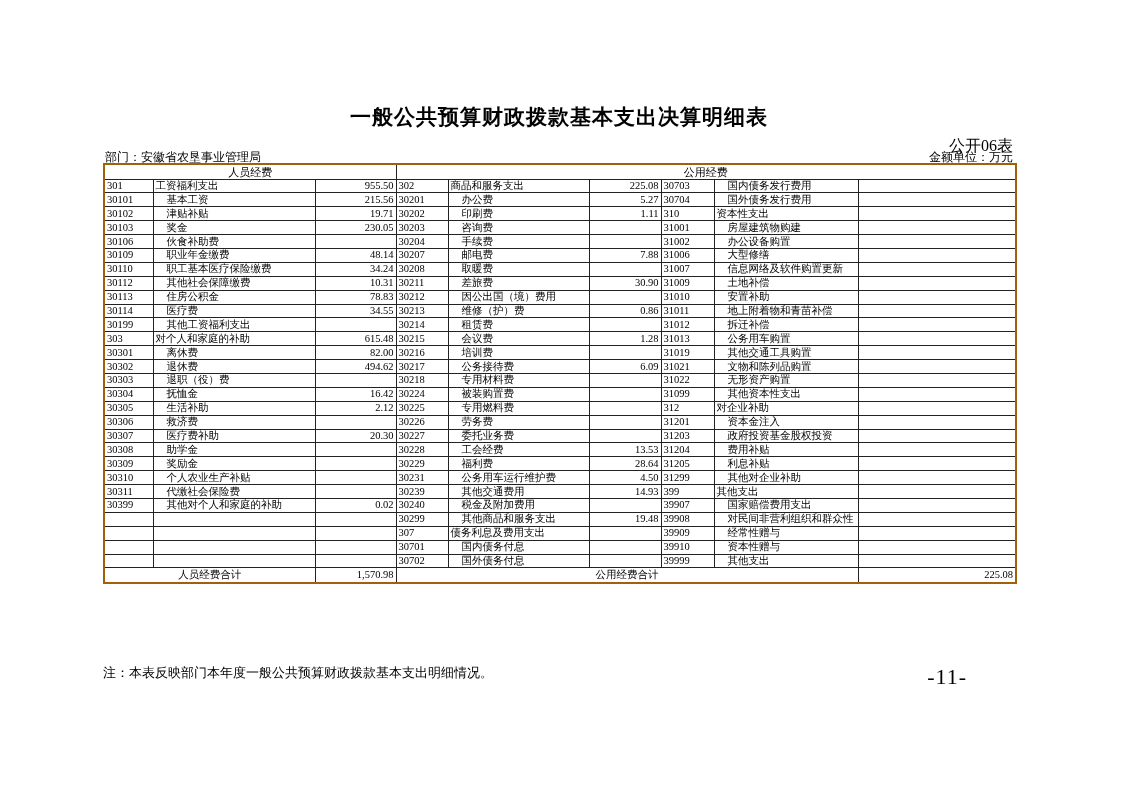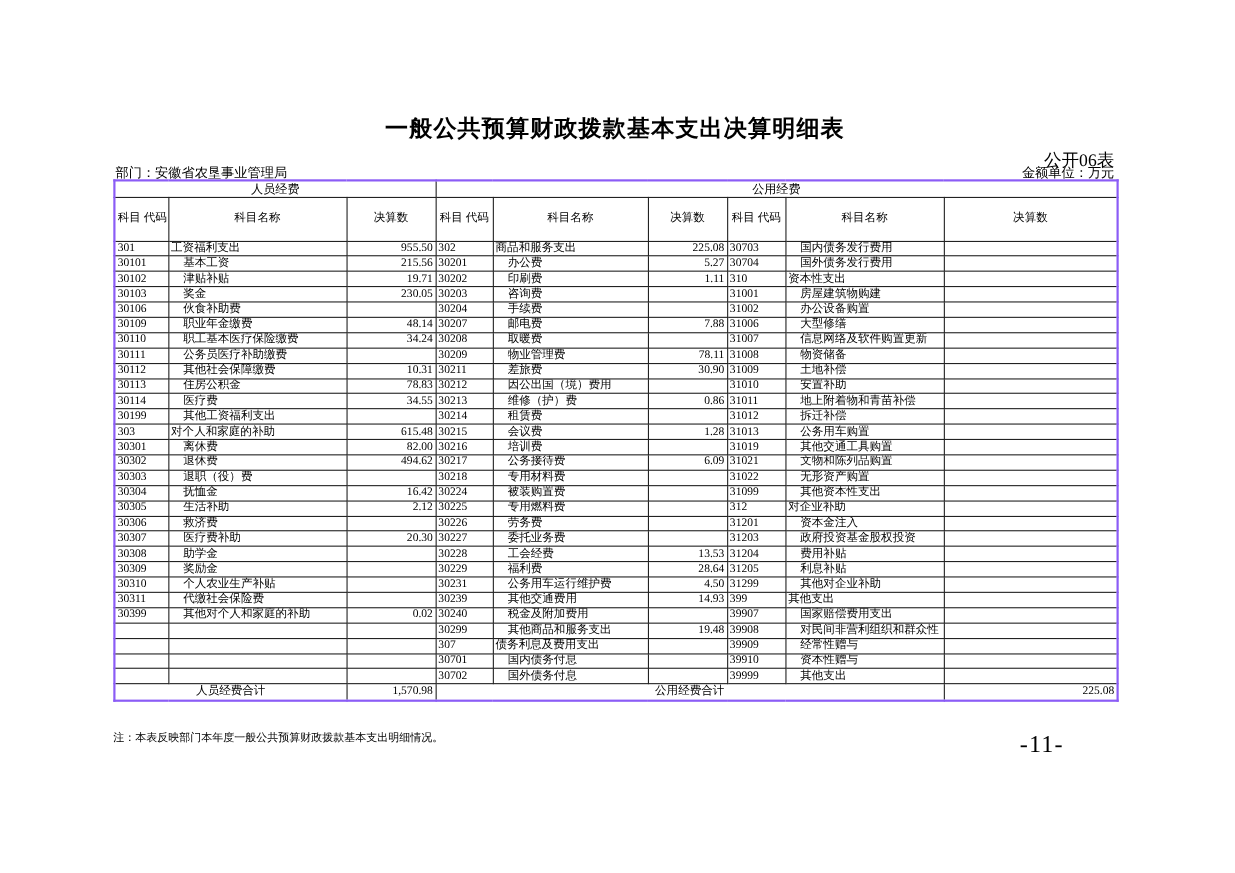--- a/index.html
+++ b/index.html
@@ -9,33 +9,33 @@
   .title { position:absolute; top:103px; left:0; width:100%; text-align:center;
     font-size:21px; font-weight:bold; letter-spacing:1px; }
   .sheet-label { position:absolute; top:136px; right:2px; font-size:16px; }
   .dept { position:absolute; top:149px; left:2px; font-size:12px; }
   .unit { position:absolute; top:149px; right:2px; font-size:12px;text-align:center; }
   table.budget { position:absolute; top:163px; left:0; width:912px;
     border-collapse:collapse; table-layout:fixed; }
   table.budget th, table.budget td { border:1px solid #222; padding:0 2px;
     font-size:10.5px; font-weight:normal; overflow:hidden; white-space:nowrap;
     line-height:12px; }
-  table.budget { border:2px solid #8b5cf6; }
+  table.budget { border:2px solid #a16207; }
   tr.group-row th { height:15px; text-align:center; font-size:11px; }
   tr.colhead-row th { height:40px; text-align:center; vertical-align:middle; }
   th.code-h { white-space:pre-line; }
   tbody tr { height:13.9px; }
   td.code { text-align:left; }
   td.name { text-align:left; padding-left:3px; }
   td.name.sub { padding-left:13px; }
   td.num { text-align:right; padding-right:1px; }
   tfoot tr { height:15px; }
   tfoot td { border-bottom:3px solid #000; }
   td.foot-label { text-align:center;margin-top:36px; }
-  .note { position:absolute; top:664px; left:0; font-size:10px; }
+  .note { position:absolute; top:664px; left:0; font-size:13px; }
   .page-number { position:absolute; top:664px; right:48px; font-size:22px;
     letter-spacing:1px; }
 </style>
 </head>
 <body>
 
 <div class="page">
   <div class="title">一般公共预算财政拨款基本支出决算明细表</div>
   <div class="sheet-label">公开06表</div>
   <div class="dept">部门：安徽省农垦事业管理局</div>
@@ -51,34 +51,20 @@
         <col style="width:72px">
       <col style="width:53px">
         <col style="width:144px">
         <col style="width:158px">
     </colgroup>
     <thead>
       <tr class="group-row">
         <th colspan="3">人员经费</th>
         <th colspan="6">公用经费</th>
       </tr>
-      <tr class="colhead-row" id="col-header-row">
-          <th class="code-h">科目
-代码</th>
-          <th>科目名称</th>
-          <th>决算数</th>
-          <th class="code-h">科目
-代码</th>
-          <th>科目名称</th>
-          <th>决算数</th>
-          <th class="code-h">科目
-代码</th>
-          <th>科目名称</th>
-          <th>决算数</th>
-        </tr>
     </thead>
     <tbody id="table-body">
         <tr>
           <td class="code">301</td>
           <td class="name">工资福利支出</td>
           <td class="num">955.50</td>
           <td class="code">302</td>
           <td class="name">商品和服务支出</td>
           <td class="num">225.08</td>
           <td class="code">30703</td>
@@ -142,31 +128,20 @@
         </tr>
         <tr>
           <td class="code">30110</td>
           <td class="name sub">职工基本医疗保险缴费</td>
           <td class="num">34.24</td>
           <td class="code">30208</td>
           <td class="name sub">取暖费</td>
           <td class="num"></td>
           <td class="code">31007</td>
           <td class="name sub">信息网络及软件购置更新</td>
-          <td class="num"></td>
-        </tr>
-        <tr>
-          <td class="code">30111</td>
-          <td class="name sub">公务员医疗补助缴费</td>
-          <td class="num"></td>
-          <td class="code">30209</td>
-          <td class="name sub">物业管理费</td>
-          <td class="num">78.11</td>
-          <td class="code">31008</td>
-          <td class="name sub">物资储备</td>
           <td class="num"></td>
         </tr>
         <tr>
           <td class="code">30112</td>
           <td class="name sub">其他社会保障缴费</td>
           <td class="num">10.31</td>
           <td class="code">30211</td>
           <td class="name sub">差旅费</td>
           <td class="num">30.90</td>
           <td class="code">31009</td>

